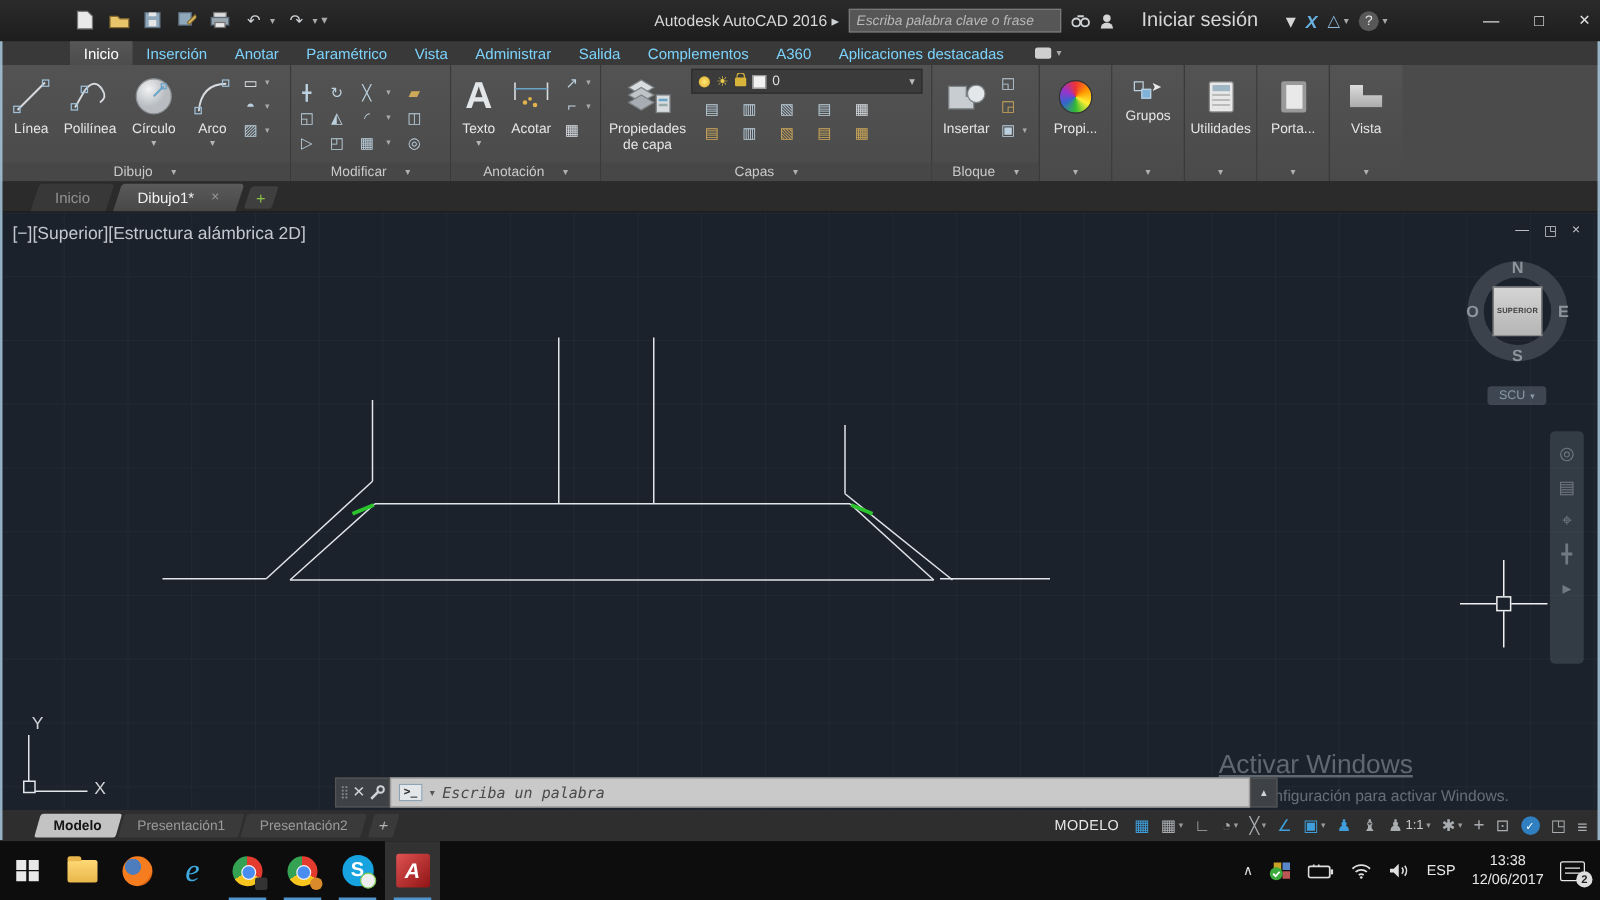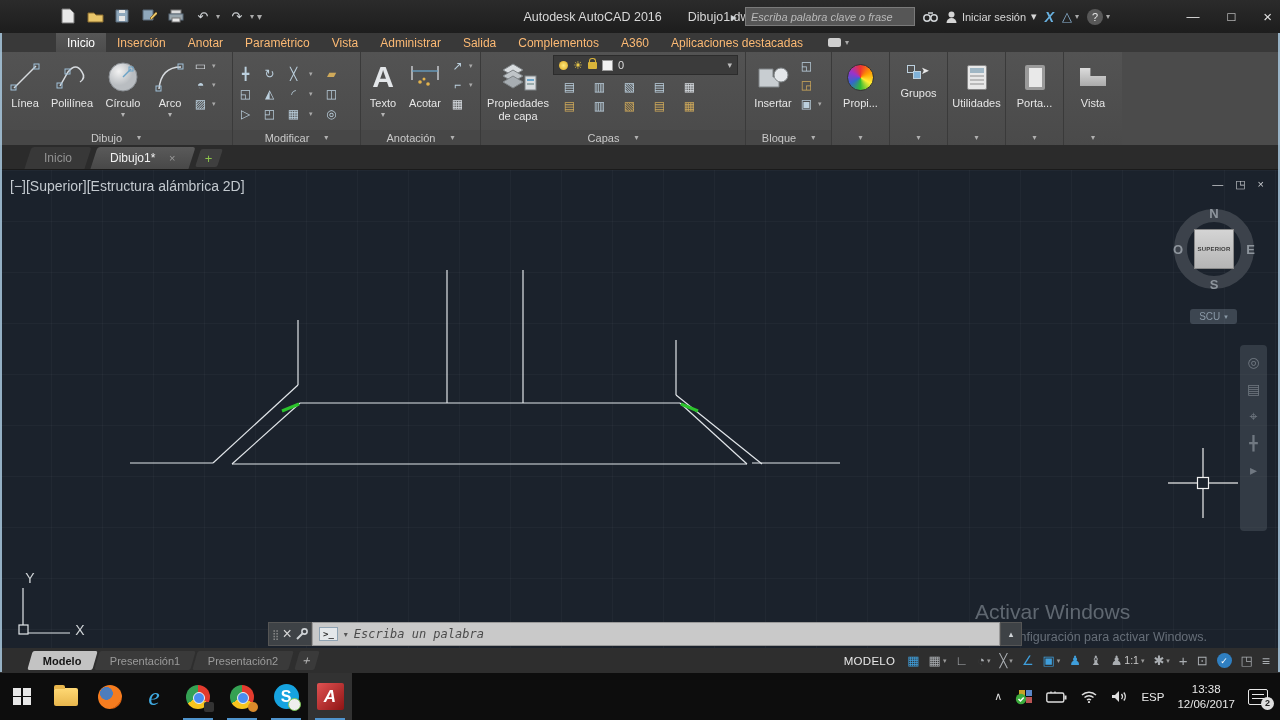--- a/index.html
+++ b/index.html
@@ -12,29 +12,29 @@
   .qat { position:absolute; left:58px; top:6px; display:flex; align-items:center; gap:7px; }
   .qat .qi { width:20px; height:20px; display:flex; align-items:center; justify-content:center; color:#cfd3d6; font-size:13px; }
   .qat svg { display:block; }
   .qat .car { color:#aaa; font-size:8px; margin-left:-4px; }
   #titletext { position:absolute; left:0; right:0; top:0; height:33px; display:flex; align-items:center; justify-content:center; gap:26px; color:#d8d8d8; font-size:12.5px; pointer-events:none; }
   #infocenter { position:absolute; right:170px; top:5px; height:23px; display:flex; align-items:center; gap:8px; }
   #ic-search { width:170px; height:19px; background:#565656; border:1px solid #7a7a7a; color:#c7c7c7; font-style:italic; font-size:11px; padding:0 5px; font-family:"Liberation Sans",sans-serif; }
   #ic-search::placeholder { color:#b9b9b9; }
   .ic-ico { color:#cfd3d6; font-size:12px; display:flex; align-items:center; gap:3px; }
   .ic-ico .car { font-size:8px; color:#aaa; }
-  #signin { color:#d6d6d6; font-size:11px; display:flex; align-items:center; gap:5px; }
+  #signin { color:#d6d6d6; font-size:16px; display:flex; align-items:center; gap:22px; }
   .xchg { color:#69b1e0; font-weight:bold; font-size:14px; font-style:italic; }
   .a360 { color:#8fb7d8; font-size:13px; }
   .helpq { width:16px; height:16px; border-radius:50%; background:#585858; color:#e6e6e6; font-size:11px; display:flex; align-items:center; justify-content:center; }
   #winbtns { position:absolute; right:8px; top:0; height:33px; display:flex; align-items:center; gap:28px; color:#e3e3e3; font-size:13px; }
 
   
   #ribbontabs { position:absolute; left:0; top:33px; width:1280px; height:19px; background:#393939; display:flex; align-items:stretch; padding-left:56px; }
-  .rtab { padding:0 11px; display:flex; align-items:center; color:#fdba74; font-size:12px; }
+  .rtab { padding:0 11px; display:flex; align-items:center; color:#7dd3fc; font-size:12px; }
   .rtab.active { background:linear-gradient(#575757,#4c4c4c); color:#fff; }
   #ribdisp { display:flex; align-items:center; gap:4px; margin-left:14px; color:#c9c9c9; }
   #ribdisp .blk { width:13px; height:9px; background:#cfcfcf; border-radius:2px; }
   #ribdisp .car { font-size:8px; color:#aaa; }
 
   
   #ribbon { position:absolute; left:0; top:52px; width:1280px; height:93px; background:#4b4b4b; display:flex; }
   .panel { position:relative; border-right:1px solid #3a3a3a; display:flex; flex-direction:column; background:linear-gradient(#535353,#4a4a4a); }
   .pbody { flex:1; display:flex; align-items:flex-start; padding:3px 4px 0 4px; gap:2px; }
   .plabel { height:15px; display:flex; align-items:center; justify-content:center; gap:15px; color:#c9c9c9; font-size:11px; background:#474747; }
@@ -91,21 +91,21 @@
   #vc-ring { position:absolute; inset:0; border-radius:50%; border:13px solid rgba(62,68,77,0.95); }
   .vc-letter { position:absolute; color:#8e959d; font-weight:bold; font-size:13px; }
   #vc-face { position:absolute; left:20px; top:20px; width:40px; height:40px; background:linear-gradient(#d4d4d4,#b5b5b5); border:1px solid #8a8a8a; display:flex; align-items:center; justify-content:center; color:#3d3d3d; font-size:6px; font-weight:bold; letter-spacing:0.2px; }
   #scubtn { position:absolute; left:1190px; top:139px; width:47px; height:15px; background:rgba(150,165,180,0.28); border-radius:3px; display:flex; align-items:center; justify-content:center; gap:4px; color:#8b9aa8; font-size:10px; }
   #scubtn .car { font-size:7px; }
 
   #navbar { position:absolute; left:1240px; top:175px; width:27px; height:186px; background:rgba(82,90,100,0.45); border-radius:4px; display:flex; flex-direction:column; align-items:center; padding-top:10px; gap:13px; }
   #navbar .nvi { color:rgba(205,213,221,0.4); font-size:14px; line-height:1; }
 
   #watermark { position:absolute; left:975px; top:430px; color:rgba(151,160,170,0.55); pointer-events:none; }
-  #watermark .w1 { font-size:21px; }
+  #watermark .w1 { font-size:21px;text-decoration:underline; }
   #watermark .w2 { font-size:12.5px; margin-top:6px; color:rgba(151,160,170,0.6); }
 
   #cmdline { position:absolute; left:268px; top:452px; height:24px; display:flex; z-index:5; }
   #cmd-grip { width:44px; background:#3e4246; display:flex; align-items:center; justify-content:space-evenly; color:#d6d6d6; border:1px solid #555; }
   #cmd-grip .gdots { color:#8a8a8a; font-size:10px; }
   #cmd-input { width:688px; background:#c9c9c9; display:flex; align-items:center; gap:6px; padding:0 6px; border:1px solid #9a9a9a; }
   #cmd-prompt { background:#e4e7ea; border:1px solid #8fa3b3; color:#2e2e2e; font-size:9px; font-weight:bold; padding:1px 3px; font-family:"DejaVu Sans Mono",monospace; }
   #cmd-input .car { color:#555; font-size:8px; }
   #cmd-text { color:#4a4a4a; font-size:12px; font-style:italic; font-family:"DejaVu Sans Mono",monospace; }
   #cmd-up { width:22px; background:#3e4246; border:1px solid #555; color:#cfd3d6; font-size:9px; display:flex; align-items:center; justify-content:center; }

